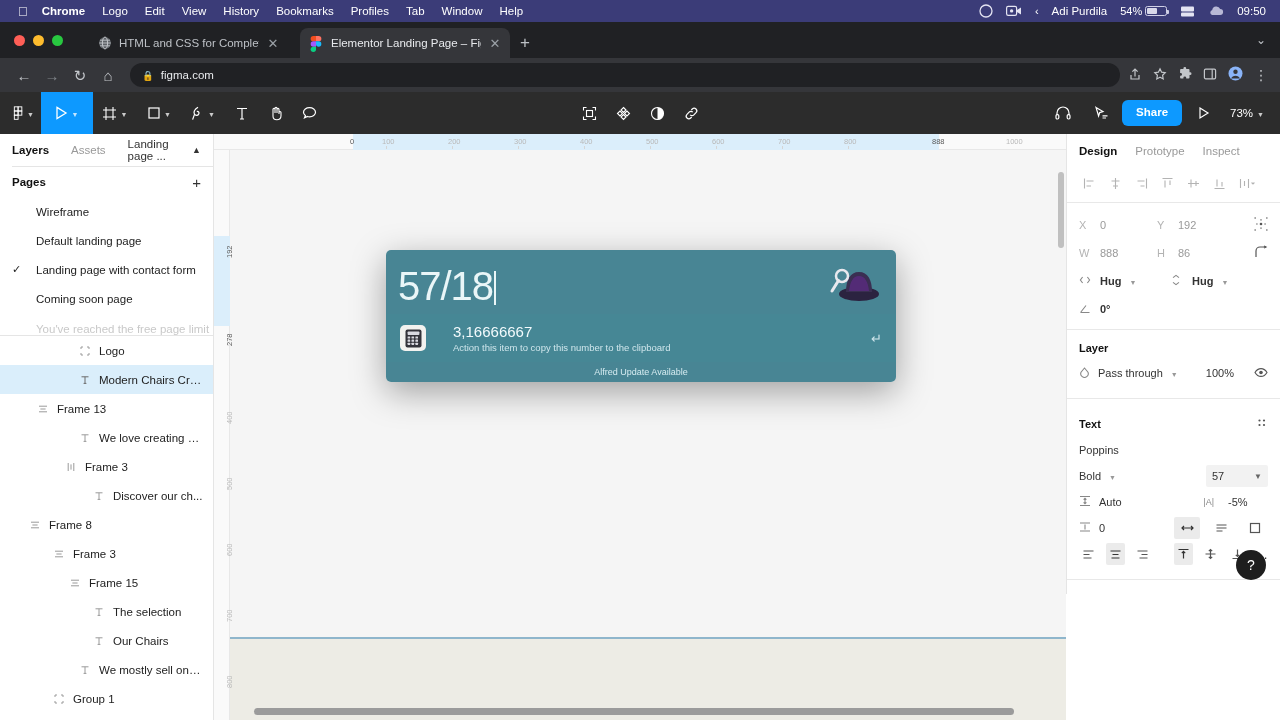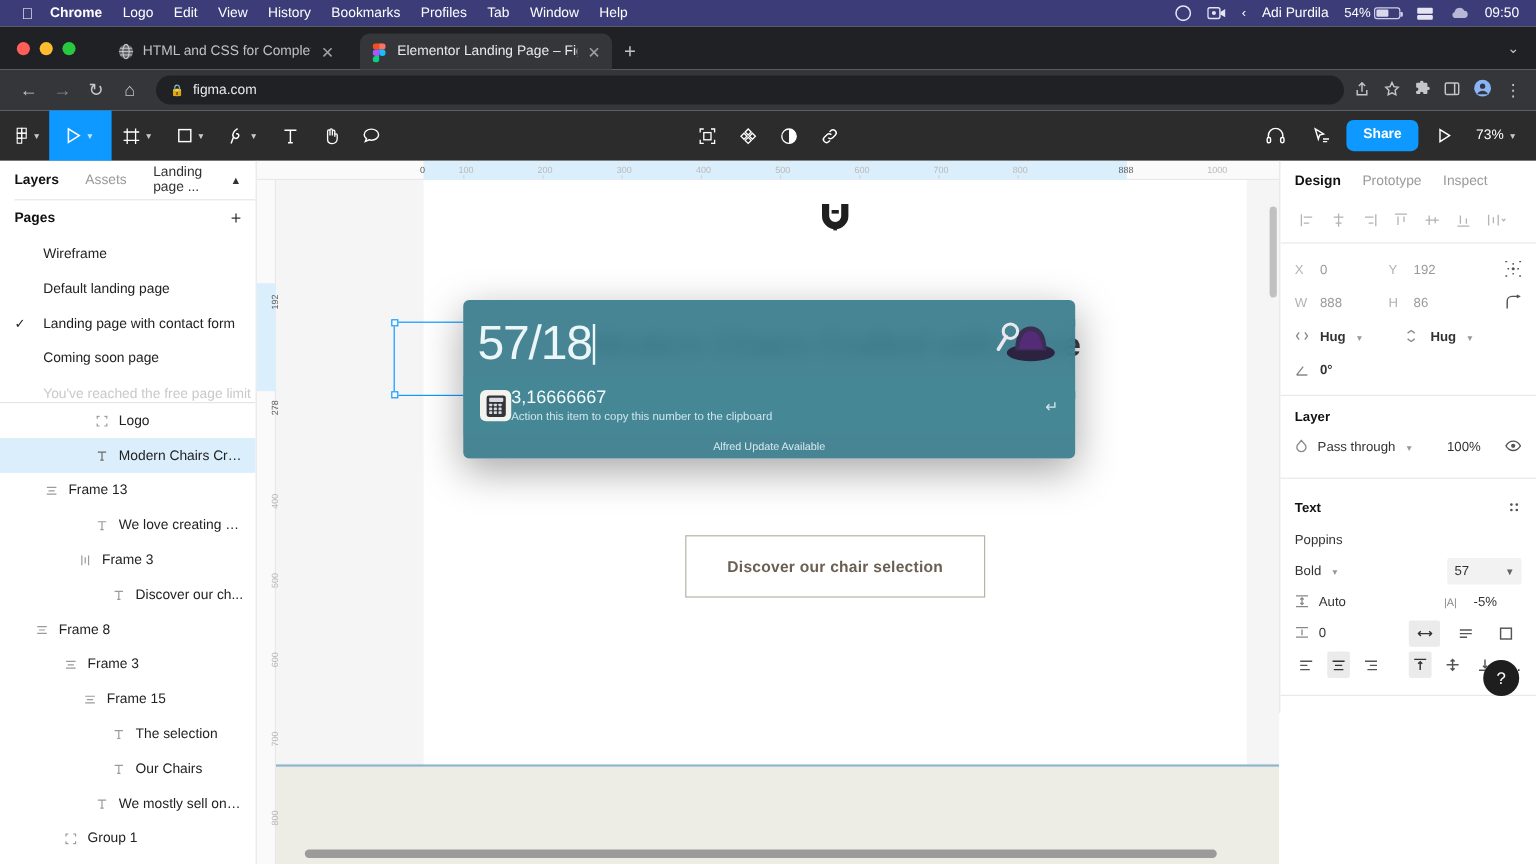--- a/index.html
+++ b/index.html
@@ -192,21 +192,21 @@
   }
   .alfred-hat { position: absolute; right: 14px; top: 8px; width: 56px; height: 52px; }
   .alfred-row {
     position: absolute; left: 0; top: 64px; width: 510px; height: 48px;
     background: rgba(70,137,152,0.55); display: flex; align-items: center; padding: 0 14px;
   }
   .alfred-ico {
     width: 26px; height: 26px; border-radius: 5px; background: #f2f2ef;
     display: flex; align-items: center; justify-content: center; flex: 0 0 26px;
   }
-  .alfred-txt { margin-left: 0; }
+  .alfred-txt { margin-left: 27px; }
   .alfred-title { font-size: 15px; color: #f3fbfd; line-height: 1.15; }
   .alfred-sub { font-size: 9.5px; color: #cfe6ec; margin-top: 2px; }
   .alfred-ret { margin-left: auto; color: #cfe6ec; font-size: 13px; }
   .alfred-foot {
     position: absolute; left: 0; bottom: 0; width: 510px; height: 20px;
     display: flex; align-items: center; justify-content: center;
     font-size: 9px; color: #d6ecf1;
   }
 
   
@@ -640,39 +640,20 @@
       </div>
       <div class="layer-row" style="padding-left:68px;">
         
         
       </div>
     </div>
   </div>
 
   <div class="canvas">
 
-    <div class="artboard">
-      <div class="ab-logo">
-        <svg width="34" height="34" viewBox="0 0 34 34">
-          <path d="M6 6h6v10a5 5 0 0 0 10 0V6h6v10a11 11 0 0 1-22 0z" fill="#1f1f1f"></path>
-          <rect x="14" y="11" width="6" height="3" fill="#1f1f1f"></rect>
-          <rect x="15.5" y="21" width="3" height="7" fill="#1f1f1f"></rect>
-        </svg>
-      </div>
-      <div class="headline">Modern Chairs Crafted with Love</div>
-      <div class="sel-box">
-        <span class="sel-h" style="left:-3px;  top:-3px;"></span>
-        <span class="sel-h" style="right:-3px; top:-3px;"></span>
-        <span class="sel-h" style="left:-3px;  bottom:-3px;"></span>
-        <span class="sel-h" style="right:-3px; bottom:-3px;"></span>
-      </div>
-      <div class="ab-cta">
-        <span>Discover our chair selection</span>
-      </div>
-    </div>
 
     <div class="ab-rule"></div>
     <div class="ab-beige"></div>
     <div class="hscroll"></div>
     <div class="vscroll"></div>
 
     <div class="ruler-h">
       <span class="hl" style="left:139px; width:586px;"></span>
       <span class="rt on" style="left:136px; top:3px;">0</span>
       <span class="rt" style="left:168px; top:3px;">100</span>

